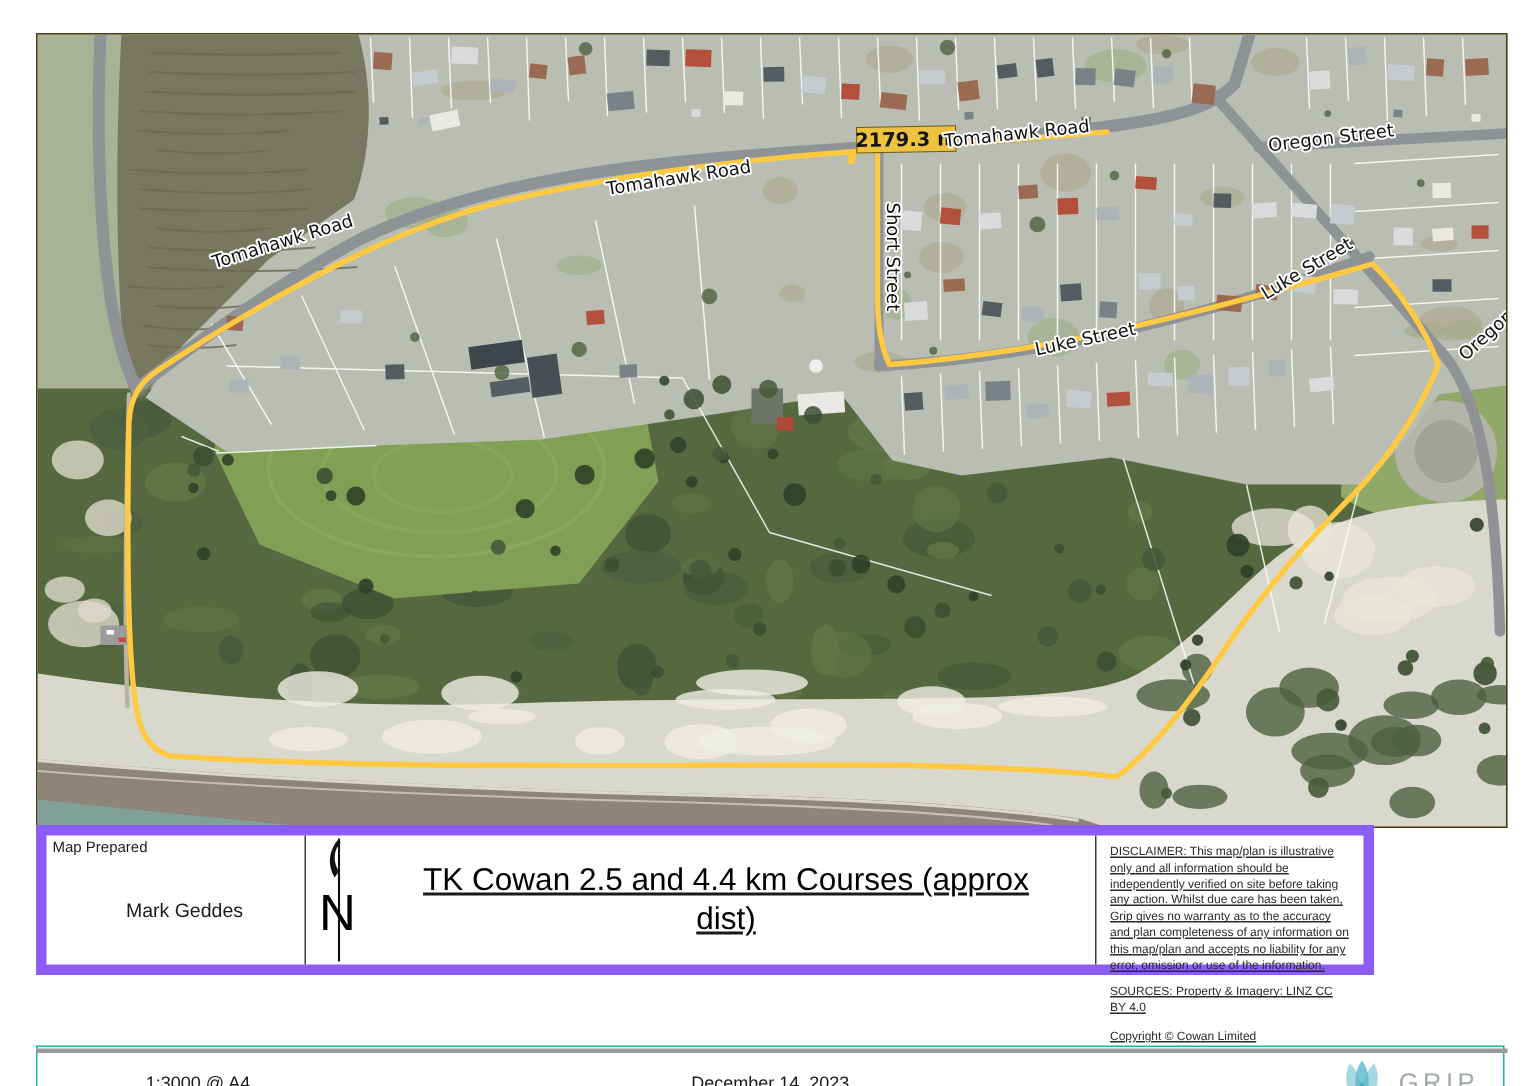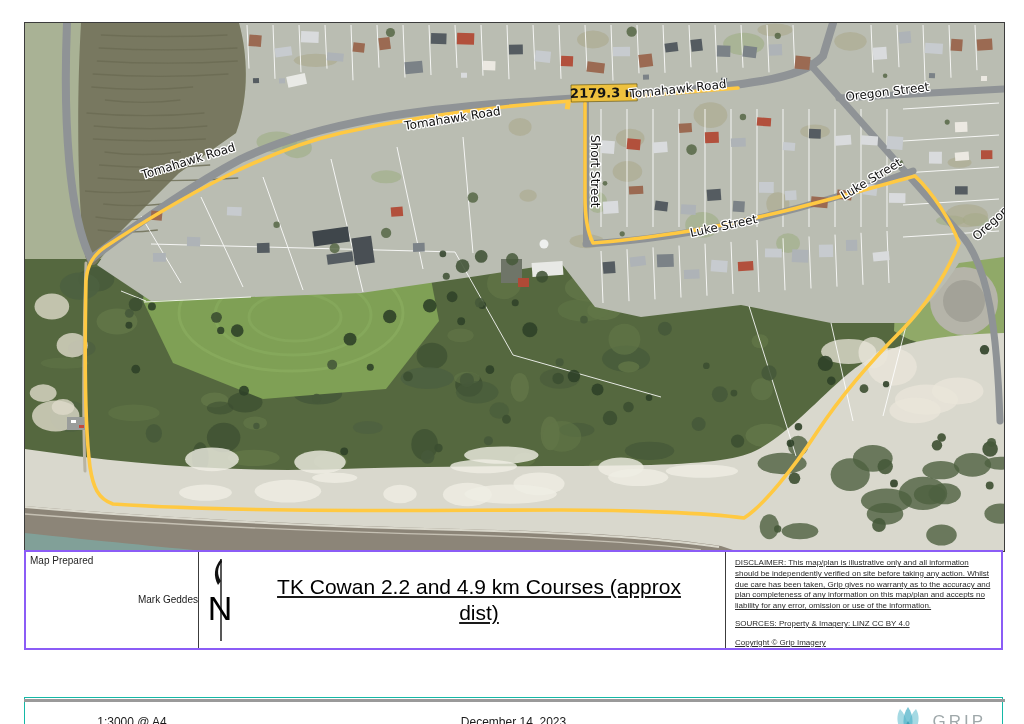--- a/index.html
+++ b/index.html
@@ -6,27 +6,27 @@
   .page{position:relative;width:1024px;height:724px;background:#ffffff;overflow:hidden;
         font-family:"Liberation Sans",sans-serif;color:#1a1a1a;}
   
   .map-frame{position:absolute;left:24px;top:22px;width:979px;height:528px;
              border:1px solid #3c3c3c;overflow:hidden;background:#eab308;}
   .map-frame svg{display:block;}
   text.street{font-family:"DejaVu Sans",sans-serif;font-size:12px;fill:#111;
               stroke:#ffffff;stroke-width:2.6px;paint-order:stroke;stroke-linejoin:round;}
   text.chiptxt{font-family:"DejaVu Sans",sans-serif;font-size:13px;fill:#141414;font-weight:bold;}
   
-  .tblock{position:absolute;left:24px;top:550px;width:979px;height:100px;display:flex;
-          border:2px solid #8b5cf6;box-sizing:border-box;background:#fff;}
+  .tblock{position:absolute;left:24px;top:550px;width:892px;height:100px;display:flex;
+          border:7px solid #8b5cf6;box-sizing:border-box;background:#fff;}
   .cell{box-sizing:border-box;position:relative;height:100%;}
   .cell+.cell{border-left:1px solid #3c3c3c;text-decoration:underline;}
   .cell-prepared{width:172px;}
   .prepared-label{position:absolute;left:4px;top:3px;font-size:10px;color:#1f1f1f;}
-  .prepared-name{position:absolute;left:12px;right:0;top:42px;text-align:right;font-size:10px;}
+  .prepared-name{position:absolute;left:12px;right:0;top:42px;text-align:center;font-size:13px;}
   .cell-title{width:527px;display:flex;align-items:center;}
   .north{margin-left:8px;flex:0 0 auto;}
   .map-title{flex:1;text-align:center;font-size:21px;line-height:1.25;color:#000;
              max-width:436px;margin:0 auto;}
   .cell-legal{flex:1;padding:6px 9px 4px 9px;font-size:8px;line-height:1.35;color:#2b2b2b;}
   .legal-sources{margin-top:7px;}
   .legal-copy{margin-top:8px;}
   
   .footer{position:absolute;left:24px;top:649px;width:979px;height:50px;
           border:1px solid #14b8a6;box-sizing:border-box;background:#fff;margin-top:48px;}
@@ -526,26 +526,26 @@
     <div class="cell cell-prepared">
       <div class="prepared-label">Map Prepared</div>
       <div class="prepared-name">Mark Geddes</div>
     </div>
     <div class="cell cell-title">
       <svg class="north" width="26" height="88" viewBox="0 0 26 88">
         <line x1="14" y1="3" x2="14" y2="85" stroke="#111" stroke-width="1.4"></line>
         <path d="M14,3 C7,11 6,20 11,29 L14,25 C10,19 10,11 15,6 Z" fill="#111"></path>
         <text x="13" y="64" text-anchor="middle" font-size="34" fill="#000" font-family="Liberation Sans, sans-serif">N</text>
       </svg>
-      <div class="map-title">TK Cowan 2.2 and 4.9 km Courses (approx dist)</div>
+      <div class="map-title">TK Cowan 2.5 and 4.4 km Courses (approx dist)</div>
     </div>
     <div class="cell cell-legal">
       <div class="legal-disclaimer">DISCLAIMER: This map/plan is illustrative only and all information should be independently verified on site before taking any action. Whilst due care has been taken, Grip gives no warranty as to the accuracy and plan completeness of any information on this map/plan and accepts no liability for any error, omission or use of the information.</div>
       <div class="legal-sources">SOURCES: Property &amp; Imagery: LINZ CC BY 4.0</div>
-      <div class="legal-copy">Copyright © Grip Imagery</div>
+      <div class="legal-copy">Copyright © Cowan Limited</div>
     </div>
   </div>
 
   <div class="footer">
     <div class="scale">1:3000 @ A4</div>
     <div class="date">December 14, 2023</div>
     <div class="brand">
       <svg width="40" height="40" viewBox="0 0 40 40">
         <path d="M20,36 C9,28 7,15 12,7 C18,13 21,22 20,36 Z" fill="#8fcfdc" opacity="0.8"></path>
         <path d="M20,36 C31,28 33,15 28,7 C22,13 19,22 20,36 Z" fill="#8fcfdc" opacity="0.8"></path>

